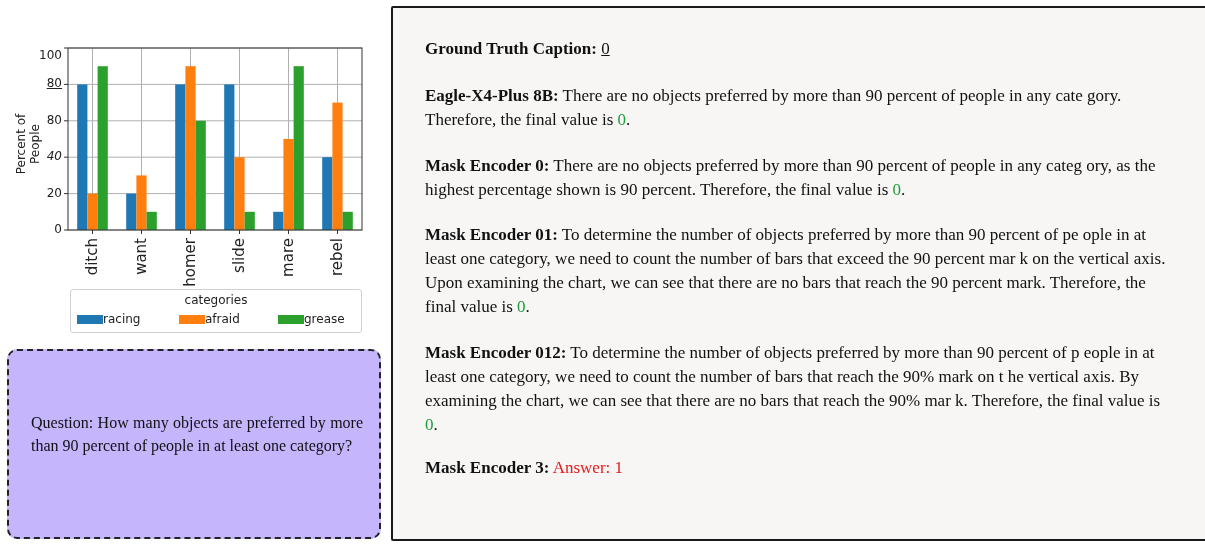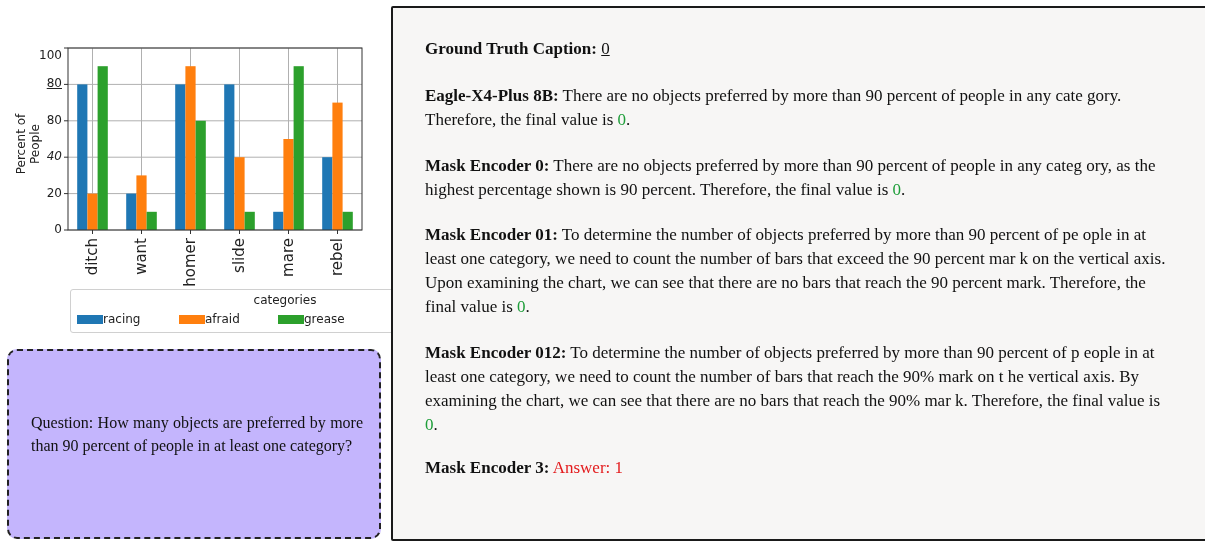--- a/index.html
+++ b/index.html
@@ -24,21 +24,21 @@
       font-family: "DejaVu Sans", sans-serif; font-size: 12px; color: #222;
     }
     .xtick {
       position: absolute; top: 240px; width: 60px; height: 20px;
       transform: rotate(-90deg); transform-origin: 0 0;
       font-family: "DejaVu Sans", sans-serif; font-size: 15px; color: #222; text-align: right;
     }
     .legend {
       position: absolute; left: 70px; top: 289px; width: 290px; height: 42px;
       border: 1px solid #d0d0d0; border-radius: 3px; background: #fff;
-      font-family: "DejaVu Sans", sans-serif; font-size: 12px; color: #222; padding-left: 46px;
+      font-family: "DejaVu Sans", sans-serif; font-size: 12px; color: #222;
     }
     .legend-title { position: absolute; top: 3px; width: 100%; text-align: center; }
     .legend-item { position: absolute; top: 22px; display: flex; align-items: center; }
     .swatch { width: 26px; height: 9px; display: inline-block; }
 
     .question-box {
       position: absolute; left: 7px; top: 349px; width: 374px; height: 190px;
       background: #c4b5fd; border: 2px dashed #222; border-radius: 10px; box-sizing: border-box;
     }
     .question-text {

